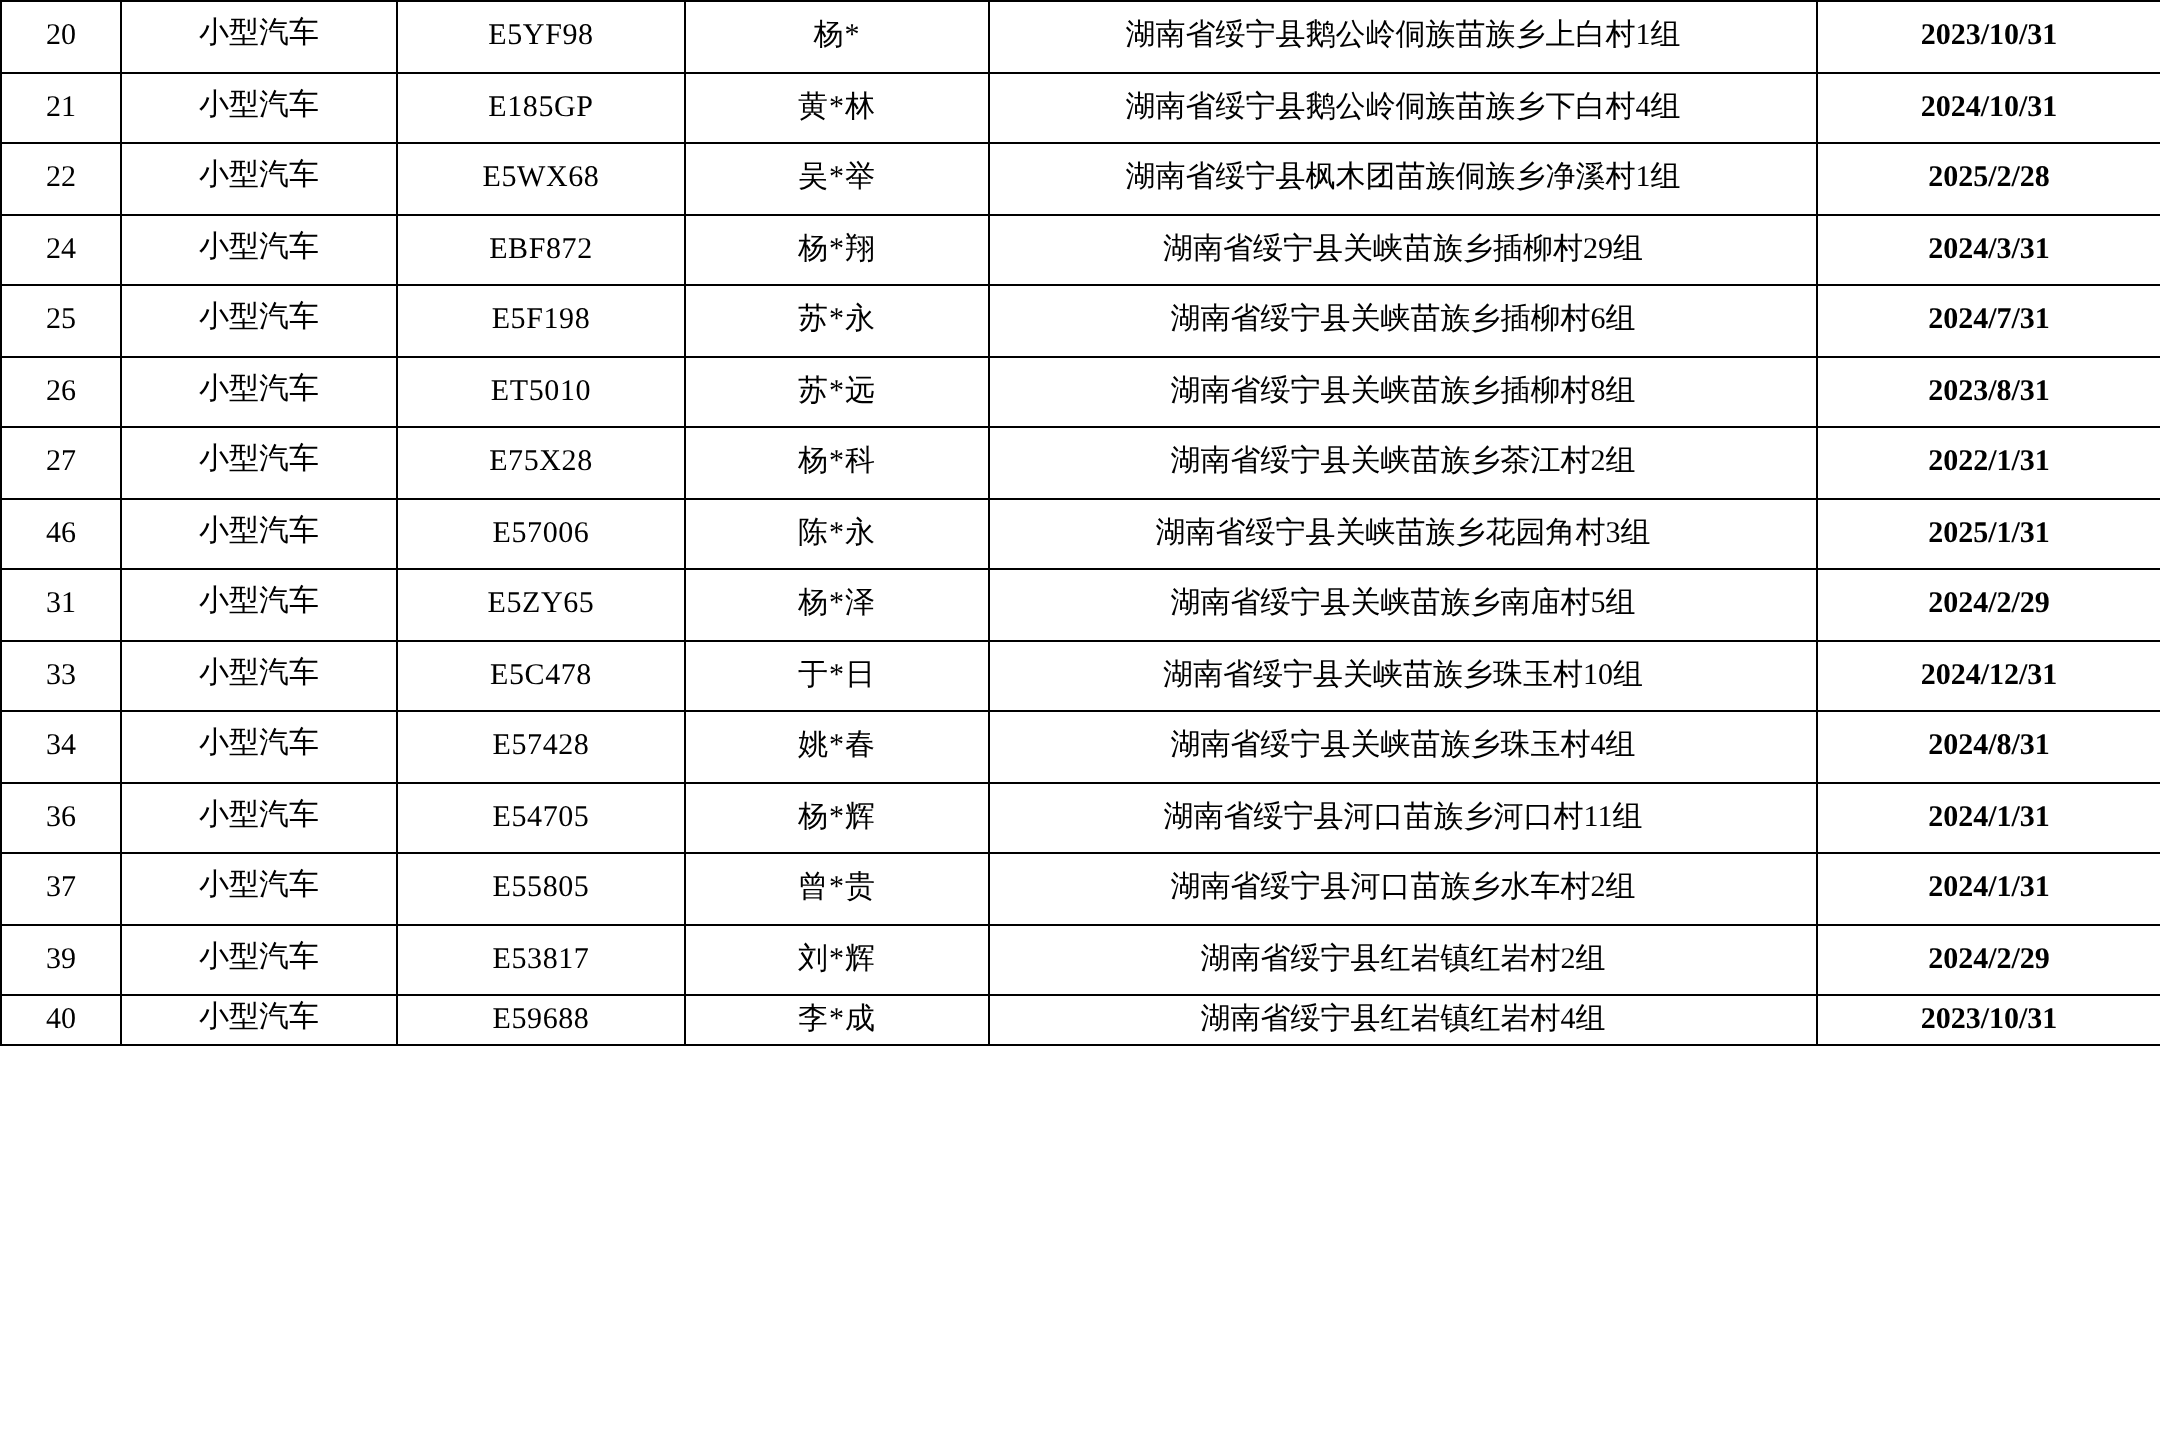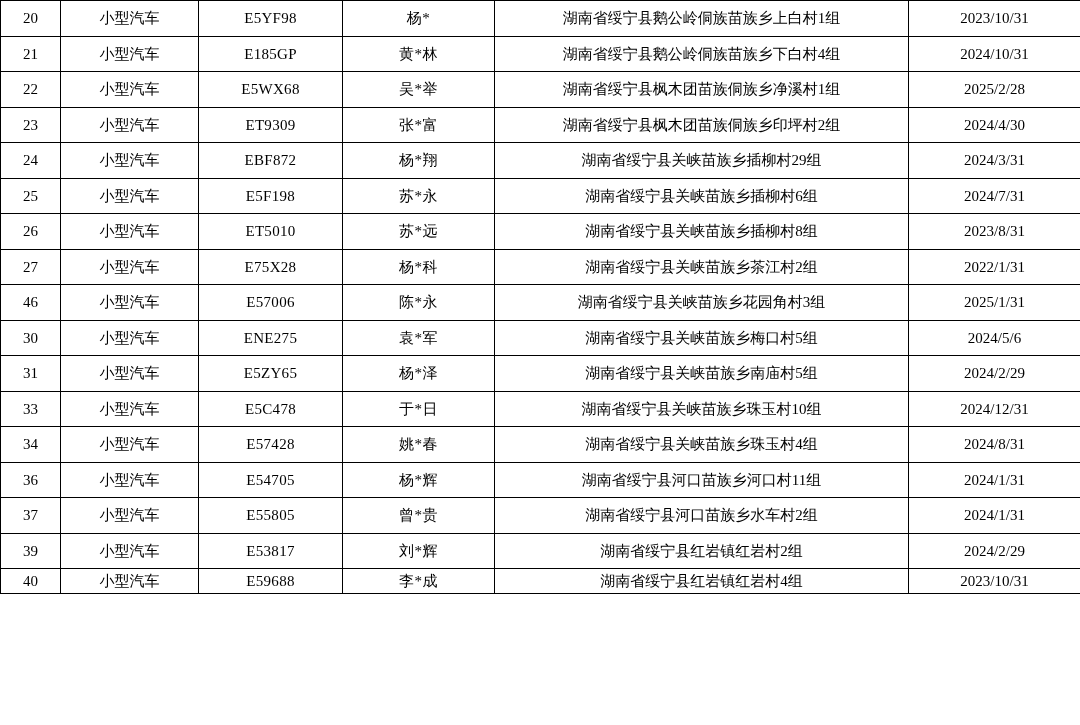--- a/index.html
+++ b/index.html
@@ -40,25 +40,25 @@
   }
   
   col.c-idx     { width: 60px; }
   col.c-type    { width: 138px; }
   col.c-plate   { width: 144px; }
   col.c-name    { width: 152px; }
   col.c-addr    { width: 414px; }
   col.c-date    { width: 172px; }
 
   td.idx   { font-size: 15px; }
-  td.type  { font-size: 15px; }
+  td.type  { font-size: 15px; font-family: Liberation Mono, monospace; }
   td.plate { font-size: 15px; letter-spacing: 0.3px; margin-left: 45px; }
   td.name  { font-size: 15px; letter-spacing: 0.5px; }
   td.addr  { font-size: 15px; }
-  td.date  { font-size: 14px; }
+  td.date  { font-size: 14px; font-weight: bold; }
 
   
   tr.first-row td { border-top: 1px solid #000; }
   tr.last-row td { height: 24px; }
 </style>
 </head>
 <body>
 
 <div class="sheet">
   <table class="reg-table">
@@ -89,28 +89,20 @@
         </tr>
         <tr>
           <td class="idx">22</td>
           <td class="type">小型汽车</td>
           <td class="plate">E5WX68</td>
           <td class="name">吴*举</td>
           <td class="addr">湖南省绥宁县枫木团苗族侗族乡净溪村1组</td>
           <td class="date">2025/2/28</td>
         </tr>
         <tr>
-          <td class="idx">23</td>
-          <td class="type">小型汽车</td>
-          <td class="plate">ET9309</td>
-          <td class="name">张*富</td>
-          <td class="addr">湖南省绥宁县枫木团苗族侗族乡印坪村2组</td>
-          <td class="date">2024/4/30</td>
-        </tr>
-        <tr>
           <td class="idx">24</td>
           <td class="type">小型汽车</td>
           <td class="plate">EBF872</td>
           <td class="name">杨*翔</td>
           <td class="addr">湖南省绥宁县关峡苗族乡插柳村29组</td>
           <td class="date">2024/3/31</td>
         </tr>
         <tr>
           <td class="idx">25</td>
           <td class="type">小型汽车</td>
@@ -135,28 +127,20 @@
           <td class="addr">湖南省绥宁县关峡苗族乡茶江村2组</td>
           <td class="date">2022/1/31</td>
         </tr>
         <tr>
           <td class="idx">46</td>
           <td class="type">小型汽车</td>
           <td class="plate">E57006</td>
           <td class="name">陈*永</td>
           <td class="addr">湖南省绥宁县关峡苗族乡花园角村3组</td>
           <td class="date">2025/1/31</td>
-        </tr>
-        <tr>
-          <td class="idx">30</td>
-          <td class="type">小型汽车</td>
-          <td class="plate">ENE275</td>
-          <td class="name">袁*军</td>
-          <td class="addr">湖南省绥宁县关峡苗族乡梅口村5组</td>
-          <td class="date">2024/5/6</td>
         </tr>
         <tr>
           <td class="idx">31</td>
           <td class="type">小型汽车</td>
           <td class="plate">E5ZY65</td>
           <td class="name">杨*泽</td>
           <td class="addr">湖南省绥宁县关峡苗族乡南庙村5组</td>
           <td class="date">2024/2/29</td>
         </tr>
         <tr>

